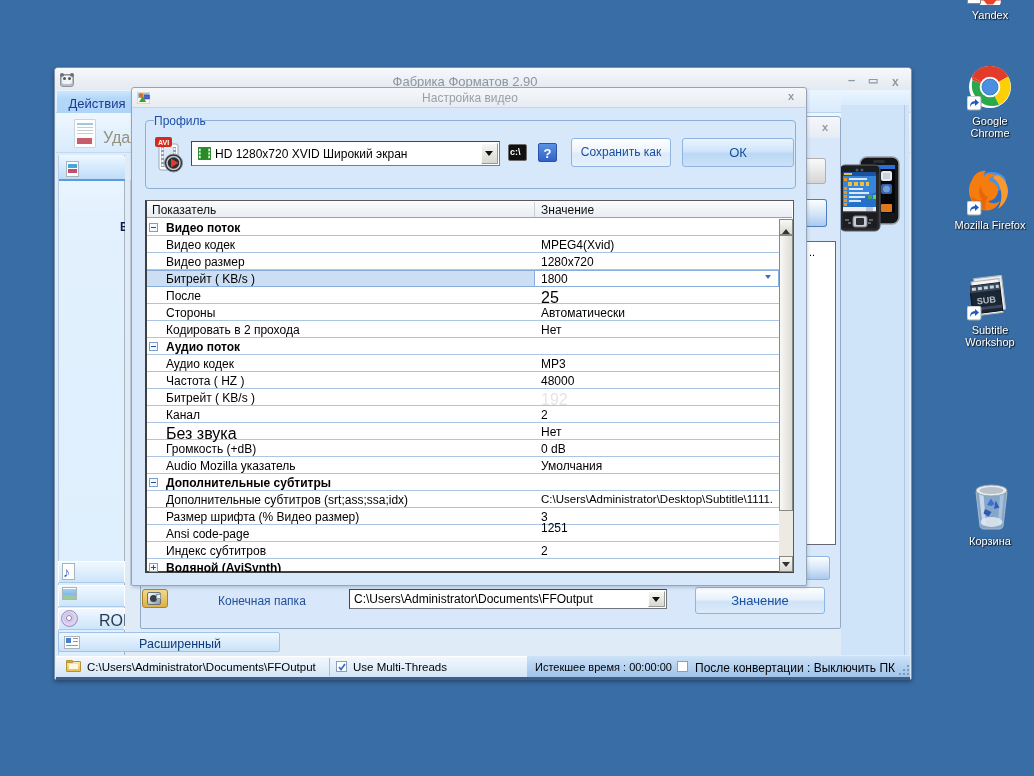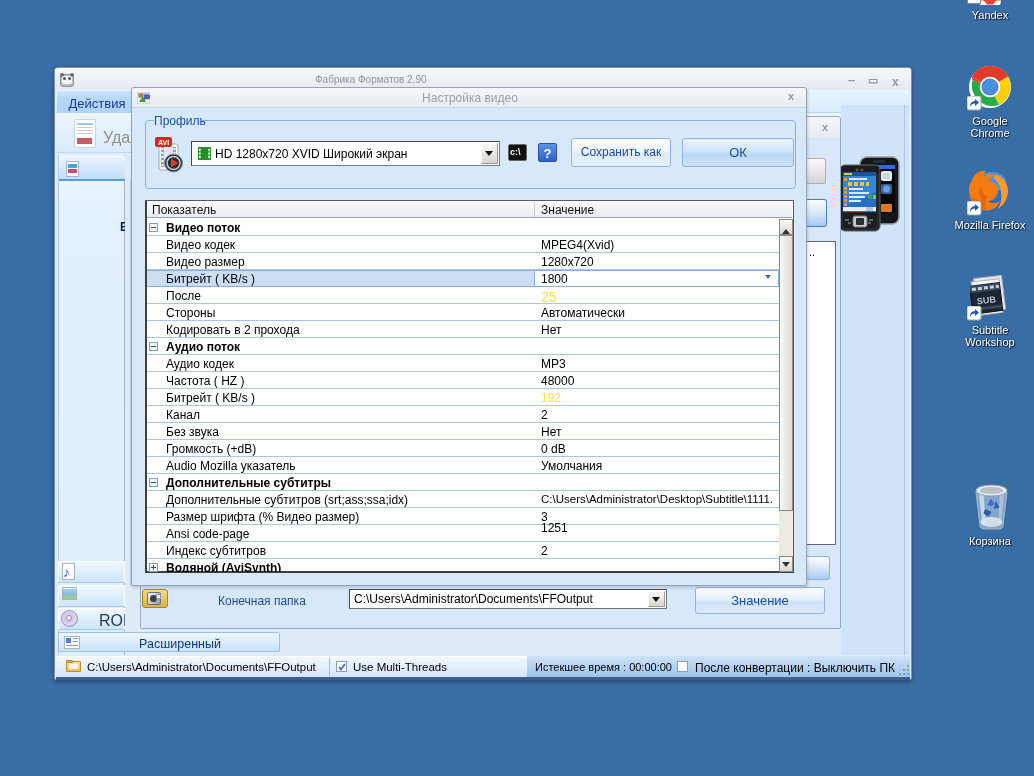--- a/index.html
+++ b/index.html
@@ -78,21 +78,21 @@
     <rect x="0" y="0" width="14" height="14" rx="2" fill="#fff" stroke="#9aa"></rect>
     <path d="M3 11 C3 7 5 5.2 8 5 L8 3 L12 6.5 L8 10 L8 7.5 C5.6 7.5 4 8.6 3 11 Z" fill="#1f56c8"></path>
   </svg>
 
 <div class="abs" style="left:54px;top:67px;width:858px;height:613px;background:#e0ebf8;border:1px solid #7e93ab;border-radius:4px 4px 2px 2px;box-shadow:0 2px 4px rgba(0,0,0,.35)"></div>
 <div class="abs" style="left:55px;top:68px;width:856px;height:23px;background:linear-gradient(#f6f8fb,#e9edf3 70%,#e3e9f0);border-radius:3px 3px 0 0"></div>
 <div class="abs" style="left:60px;top:74px;width:14px;height:13px;background:#b9bec4;border-radius:3px;border:1px solid #8d949c"></div><div class="abs" style="left:60px;top:73px;width:4px;height:4px;background:#6a7076;border-radius:50%"></div><div class="abs" style="left:70px;top:73px;width:4px;height:4px;background:#6a7076;border-radius:50%"></div>
 <div class="abs" style="left:62px;top:76px;width:10px;height:8px;background:#f2f3f4;border-radius:2px"></div>
 <div class="abs" style="left:63px;top:77px;width:3px;height:3px;background:#555;border-radius:50%"></div>
 <div class="abs" style="left:68px;top:77px;width:3px;height:3px;background:#555;border-radius:50%"></div>
-<div class="abs" style="left:315px;top:74px;width:300px;height:14px;color:#8e959e;font-size:10px;">Фабрика Форматов 2.90</div>
+<div class="abs" style="left:315px;top:74px;width:300px;height:14px;color:#8e959e;font-size:13px;text-align:center">Фабрика Форматов 2.90</div>
 <div class="gly" style="left:848px;top:72px;font-size:13px">–</div>
 <div class="gly" style="left:868px;top:74px;font-size:11px">▭</div>
 <div class="gly" style="left:892px;top:75px;font-size:12px">x</div>
 
 <div class="abs" style="left:56px;top:90px;width:854px;height:23px;background:linear-gradient(#ebf5fe,#d9ebfc);border-bottom:1px solid #bad4ed"></div>
 <div class="abs" style="left:57px;top:90px;width:74px;height:23px;background:linear-gradient(#cde5fd,#b4d8fa 35%,#aed4f9);border-top:1px solid #e8f4ff"></div>
 <div class="abs" style="left:62px;top:96px;width:70px;height:14px;color:#1a3a90;font-size:13px;text-align:center">Действия</div>
 
 <div class="abs" style="left:56px;top:113px;width:854px;height:40px;background:linear-gradient(#eff7fe,#d8ebfc);border-bottom:1px solid #c2d8ec"></div>
 <div class="abs" style="left:74px;top:119px;width:22px;height:29px;background:#fdfdfd;border:1px solid #cdd5dc;border-radius:1px"></div>
@@ -325,46 +325,46 @@
 <div class="abs" style="left:147px;top:253px;width:632px;height:17px;border-bottom:1px solid #aac6e4;overflow:hidden"></div>
 <div class="abs" style="left:166px;top:255px;color:#000;font-size:12px">Видео размер</div>
 <div class="abs" style="left:541px;top:255px;color:#000;font-size:12px">1280x720</div>
 <div class="abs" style="left:147px;top:270px;width:387px;height:17px;background:#ccdef4;border-top:1px solid #88aede;border-bottom:1px solid #88aede"></div>
 <div class="abs" style="left:534px;top:270px;width:245px;height:17px;background:#fff;border:1px solid #88aede"></div>
 <div class="abs" style="left:166px;top:272px;color:#000;font-size:12px">Битрейт ( KB/s )</div>
 <div class="abs" style="left:541px;top:272px;color:#000;font-size:12px">1800</div>
 <div class="abs" style="left:765px;top:275px;width:0;height:0;border:3px solid transparent;border-top:4px solid #3a6fd0"></div>
 <div class="abs" style="left:147px;top:287px;width:632px;height:17px;border-bottom:1px solid #aac6e4;overflow:hidden"></div>
 <div class="abs" style="left:166px;top:289px;color:#000;font-size:12px">После</div>
-<div class="abs" style="left:541px;top:289px;color:#fde047;font-size:14px">25</div>
+<div class="abs" style="left:541px;top:289px;color:#000000;font-size:16px">25</div>
 <div class="abs" style="left:147px;top:304px;width:632px;height:17px;border-bottom:1px solid #aac6e4;overflow:hidden"></div>
 <div class="abs" style="left:166px;top:306px;color:#000;font-size:12px">Стороны</div>
 <div class="abs" style="left:541px;top:306px;color:#000;font-size:12px">Автоматически</div>
 <div class="abs" style="left:147px;top:321px;width:632px;height:17px;border-bottom:1px solid #aac6e4;overflow:hidden"></div>
 <div class="abs" style="left:166px;top:323px;color:#000;font-size:12px">Кодировать в 2 прохода</div>
 <div class="abs" style="left:541px;top:323px;color:#000;font-size:12px">Нет</div>
 <div class="abs" style="left:147px;top:338px;width:632px;height:17px;border-bottom:1px solid #aac6e4;overflow:hidden"></div>
 <div class="abs" style="left:149px;top:342px;width:9px;height:9px;background:#f4f9ff;border:1px solid #7aa0cc;overflow:hidden">
     <div style="position:absolute;left:1px;top:3px;width:5px;height:1px;background:#234f9a"></div>
   </div>
 <div class="abs" style="left:166px;top:340px;color:#000;font-size:12px;font-weight:700;width:610px;height:15px;overflow:hidden">Аудио поток</div>
 <div class="abs" style="left:147px;top:355px;width:632px;height:17px;border-bottom:1px solid #aac6e4;overflow:hidden"></div>
 <div class="abs" style="left:166px;top:357px;color:#000;font-size:12px">Аудио кодек</div>
 <div class="abs" style="left:541px;top:357px;color:#000;font-size:12px">MP3</div>
 <div class="abs" style="left:147px;top:372px;width:632px;height:17px;border-bottom:1px solid #aac6e4;overflow:hidden"></div>
 <div class="abs" style="left:166px;top:374px;color:#000;font-size:12px">Частота ( HZ )</div>
 <div class="abs" style="left:541px;top:374px;color:#000;font-size:12px">48000</div>
 <div class="abs" style="left:147px;top:389px;width:632px;height:17px;border-bottom:1px solid #aac6e4;overflow:hidden"></div>
 <div class="abs" style="left:166px;top:391px;color:#000;font-size:12px">Битрейт ( KB/s )</div>
-<div class="abs" style="left:541px;top:391px;color:#fde047;font-size:12px">192</div>
+<div class="abs" style="left:541px;top:391px;color:#e5e5e5;font-size:16px">192</div>
 <div class="abs" style="left:147px;top:406px;width:632px;height:17px;border-bottom:1px solid #aac6e4;overflow:hidden"></div>
 <div class="abs" style="left:166px;top:408px;color:#000;font-size:12px">Канал</div>
 <div class="abs" style="left:541px;top:408px;color:#000;font-size:12px">2</div>
 <div class="abs" style="left:147px;top:423px;width:632px;height:17px;border-bottom:1px solid #aac6e4;overflow:hidden"></div>
-<div class="abs" style="left:166px;top:425px;color:#000;font-size:12px">Без звука</div>
+<div class="abs" style="left:166px;top:425px;color:#000;font-size:16px">Без звука</div>
 <div class="abs" style="left:541px;top:425px;color:#000;font-size:12px">Нет</div>
 <div class="abs" style="left:147px;top:440px;width:632px;height:17px;border-bottom:1px solid #aac6e4;overflow:hidden"></div>
 <div class="abs" style="left:166px;top:442px;color:#000;font-size:12px">Громкость (+dB)</div>
 <div class="abs" style="left:541px;top:442px;color:#000;font-size:12px">0 dB</div>
 <div class="abs" style="left:147px;top:457px;width:632px;height:17px;border-bottom:1px solid #aac6e4;overflow:hidden"></div>
 <div class="abs" style="left:166px;top:459px;color:#000;font-size:12px">Audio Mozilla указатель</div>
 <div class="abs" style="left:541px;top:459px;color:#000;font-size:12px">Умолчания</div>
 <div class="abs" style="left:147px;top:474px;width:632px;height:17px;border-bottom:1px solid #aac6e4;overflow:hidden"></div>
 <div class="abs" style="left:149px;top:478px;width:9px;height:9px;background:#f4f9ff;border:1px solid #7aa0cc;overflow:hidden">
     <div style="position:absolute;left:1px;top:3px;width:5px;height:1px;background:#234f9a"></div>

